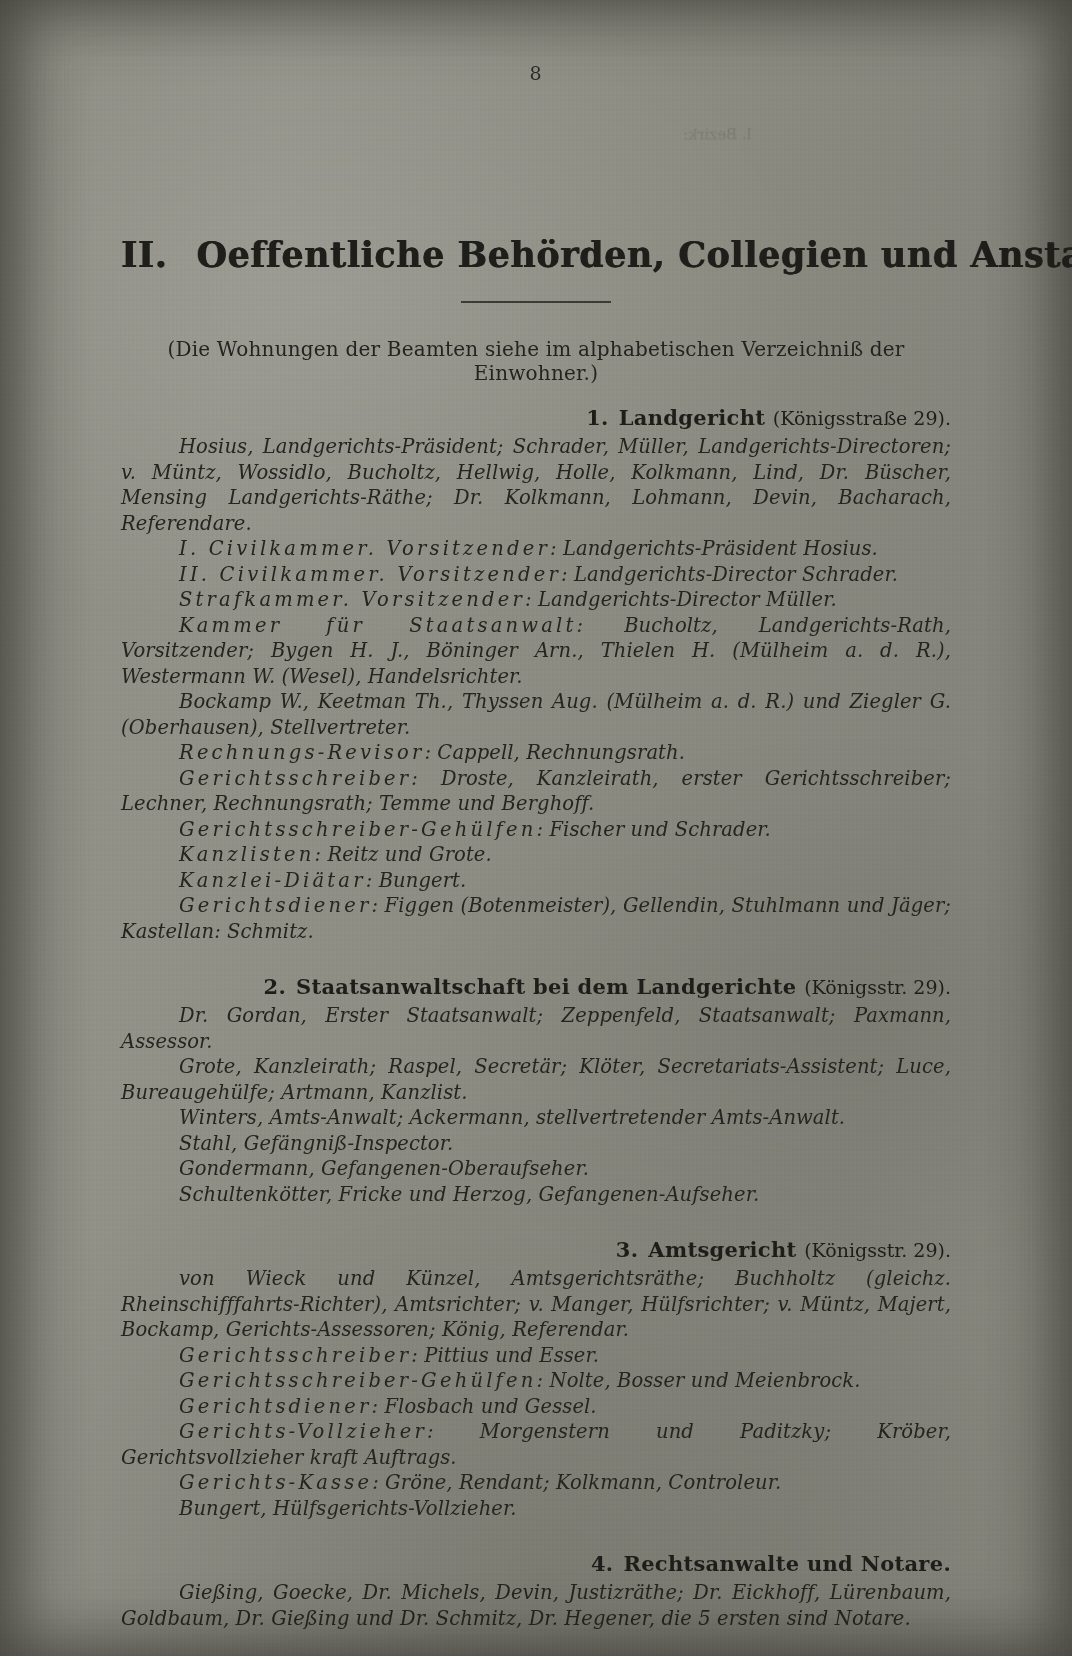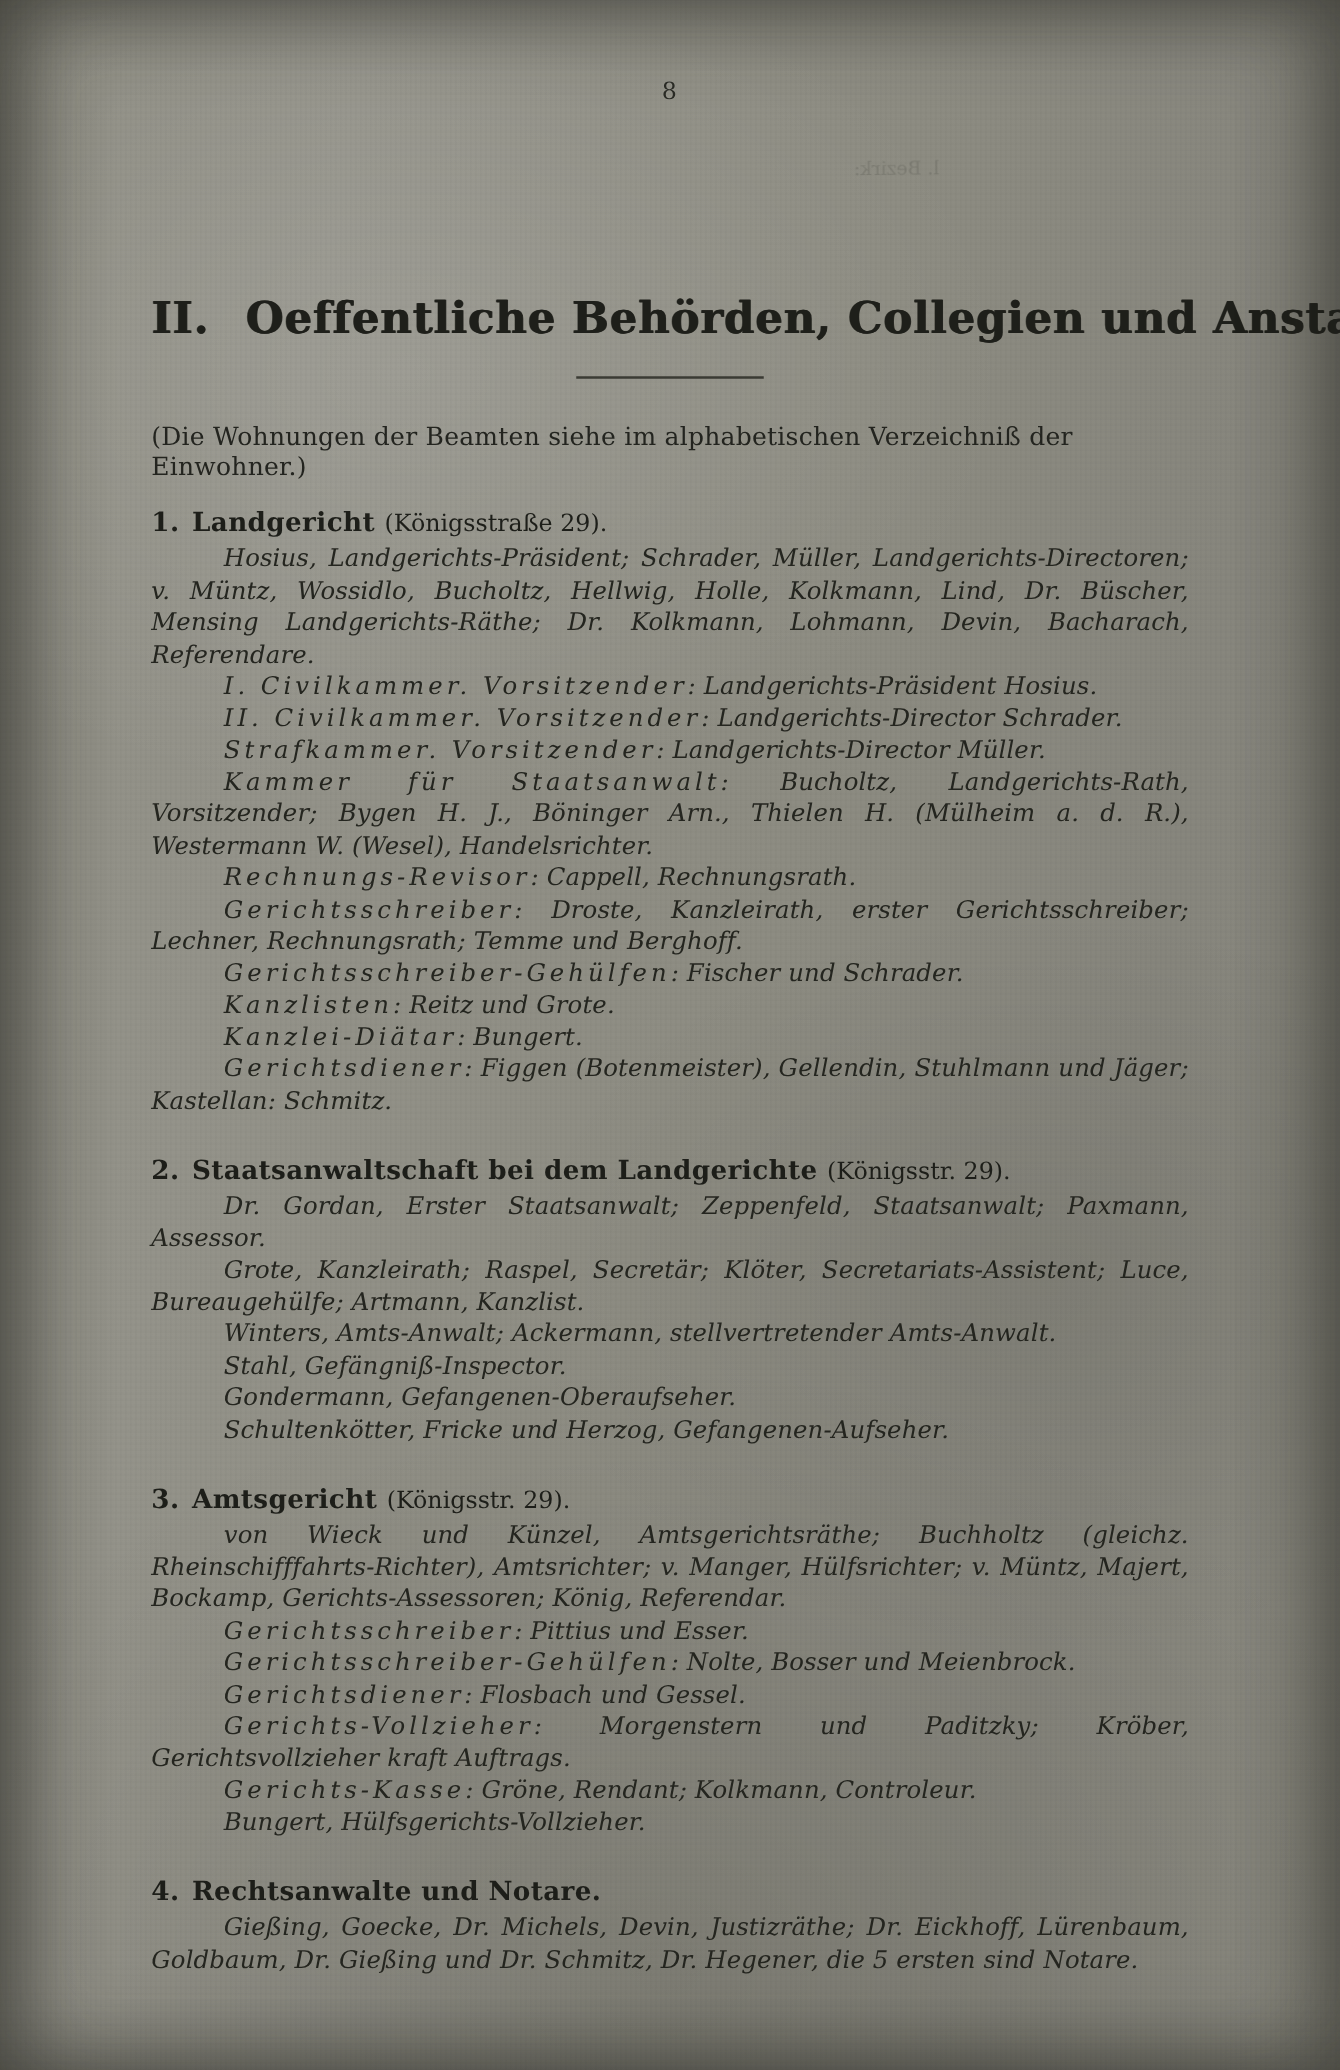--- a/index.html
+++ b/index.html
@@ -96,28 +96,28 @@
     margin-right: 29px;
   }
   .rule {
     width: 150px;
     height: 2px;
     background: #2a2b24;
     margin: 26px auto 0 auto;
     opacity: 0.85;
   }
   .lede {
-    text-align: left;
+    text-align: center;
     font-size: 20px;
     margin-top: 34px;
     color: #23241f;
     letter-spacing: 0.2px;
   }
   .sec-head {
-    text-align: left;
+    text-align: right;
     font-size: 21px;
     font-weight: 700;
     margin-top: 20px;
     margin-bottom: 4px;
     color: #1d1e19;
     letter-spacing: 0.3px;
   }
   .sec-head .num { margin-right: 10px; }
   .sec-head .addr {
     font-weight: 400;
@@ -168,20 +168,21 @@
       <div class="sec-block">
         <div class="sec-head">
           <span class="num">1.</span><span>Landgericht</span>
           <span class="addr">(Königsstraße 29).</span>
         </div>
         <p class="body indent block">Hosius, Landgerichts-Präsident; Schrader, Müller, Landgerichts-Directoren; v. Müntz, Wossidlo, Bucholtz, Hellwig, Holle, Kolkmann, Lind, Dr. Büscher, Mensing Landgerichts-Räthe; Dr. Kolkmann, Lohmann, Devin, Bacharach, Referendare.</p>
         <p class="body indent block spacedlead"><span class="spaced">I. Civilkammer. Vorsitzender</span>: Landgerichts-Präsident Hosius.</p>
         <p class="body indent block"><span class="spaced">II. Civilkammer. Vorsitzender</span>: Landgerichts-Director Schrader.</p>
         <p class="body indent block"><span class="spaced">Strafkammer. Vorsitzender</span>: Landgerichts-Director Müller.</p>
         <p class="body indent block"><span class="spaced">Kammer für Staatsanwalt</span>: Bucholtz, Landgerichts-Rath, Vorsitzender; Bygen H. J., Böninger Arn., Thielen H. (Mülheim a. d. R.), Westermann W. (Wesel), Handelsrichter.</p>
+        <p class="body indent block">Bockamp W., Keetman Th., Thyssen Aug. (Mülheim a. d. R.) und Ziegler G. (Oberhausen), Stellvertreter.</p>
         <p class="body indent block"><span class="spaced">Rechnungs-Revisor</span>: Cappell, Rechnungsrath.</p>
         <p class="body indent block"><span class="spaced">Gerichtsschreiber</span>: Droste, Kanzleirath, erster Gerichtsschreiber; Lechner, Rechnungsrath; Temme und Berghoff.</p>
         <p class="body indent block"><span class="spaced">Gerichtsschreiber-Gehülfen</span>: Fischer und Schrader.</p>
         <p class="body indent block"><span class="spaced">Kanzlisten</span>: Reitz und Grote.</p>
         <p class="body indent block"><span class="spaced">Kanzlei-Diätar</span>: Bungert.</p>
         <p class="body indent block"><span class="spaced">Gerichtsdiener</span>: Figgen (Botenmeister), Gellendin, Stuhlmann und Jäger; Kastellan: Schmitz.</p>
       </div>
 
       <div class="gap"></div>
 

